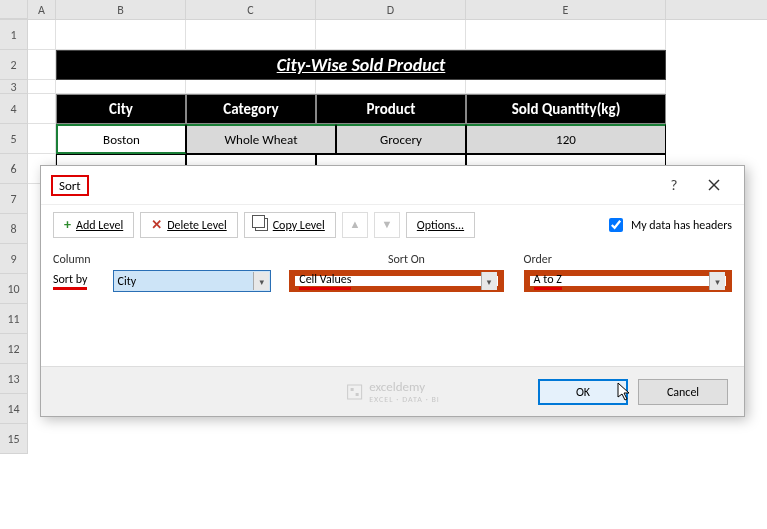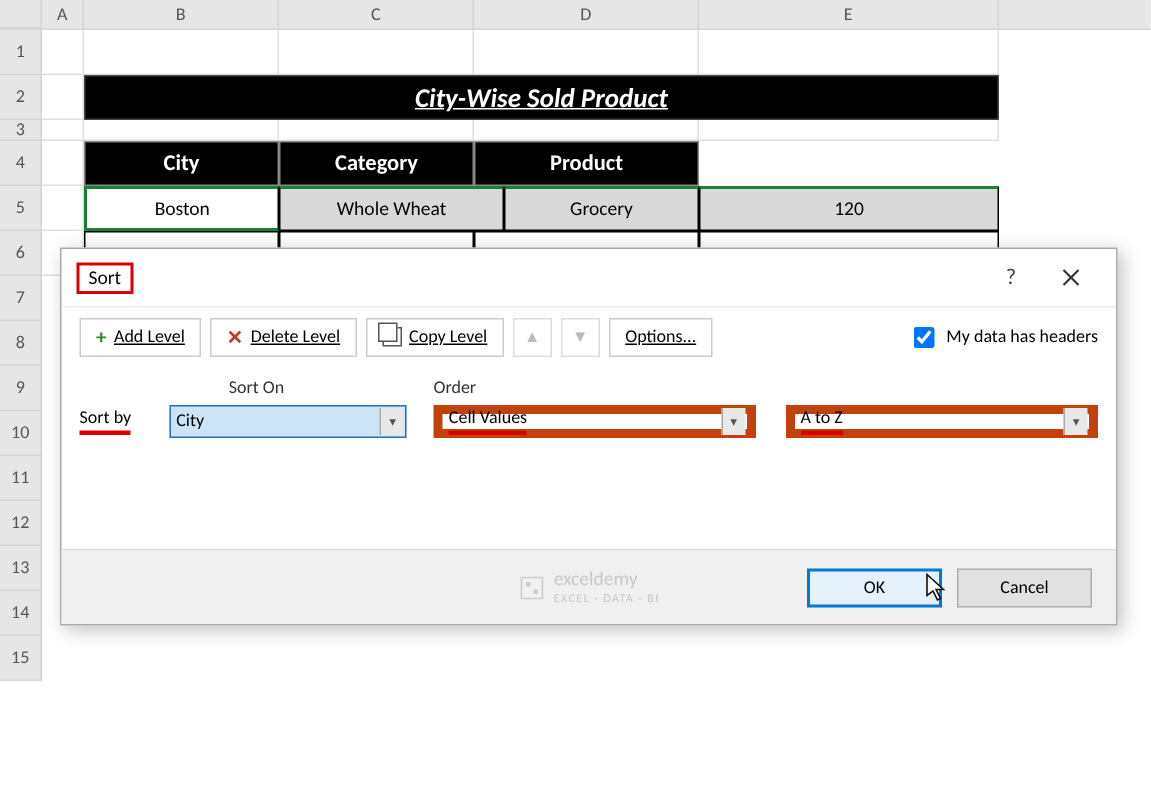--- a/index.html
+++ b/index.html
@@ -94,20 +94,21 @@
       <div class="cell cC"></div>
       <div class="cell cD"></div>
       <div class="cell cE"></div>
     </div>
   <div class="row">
       <div class="rowhdr">4</div>
       <div class="cell cA"></div>
     <div class="cell cB hdr">City</div>
     <div class="cell cC hdr">Category</div>
     <div class="cell cD hdr">Product</div>
+    <div class="cell cE hdr">Sold Quantity(kg)</div>
   </div>
   <div class="row">
       <div class="rowhdr">5</div>
       <div class="cell cA"></div>
     <div class="cell cB firstcell">Boston</div>
     <div class="cell cD selcell">Whole Wheat</div>
     <div class="cell cC selcell">Grocery</div>
     <div class="cell cE selcell">120</div>
   </div>
   <div class="row">
@@ -183,20 +184,21 @@
         <span class="u">Options...</span>
       </div>
     <label class="chk">
       <input type="checkbox" checked="" style="">
       <span>My data has headers</span>
     </label>
   </div>
 
   <div class="dlg-body">
     <div class="sort-hdrs">
+      <div class="col1">Column</div>
       <div class="col2">Sort On</div>
       <div class="col3">Order</div>
     </div>
     <div class="sort-row">
       <div class="sort-label"><span class="red-under">Sort by</span></div>
       <div class="combo sel c-sortby">
         <span class="val">City</span>
           <span class="dd">▾</span>
       </div>
       <div class="combo c-sorton">

